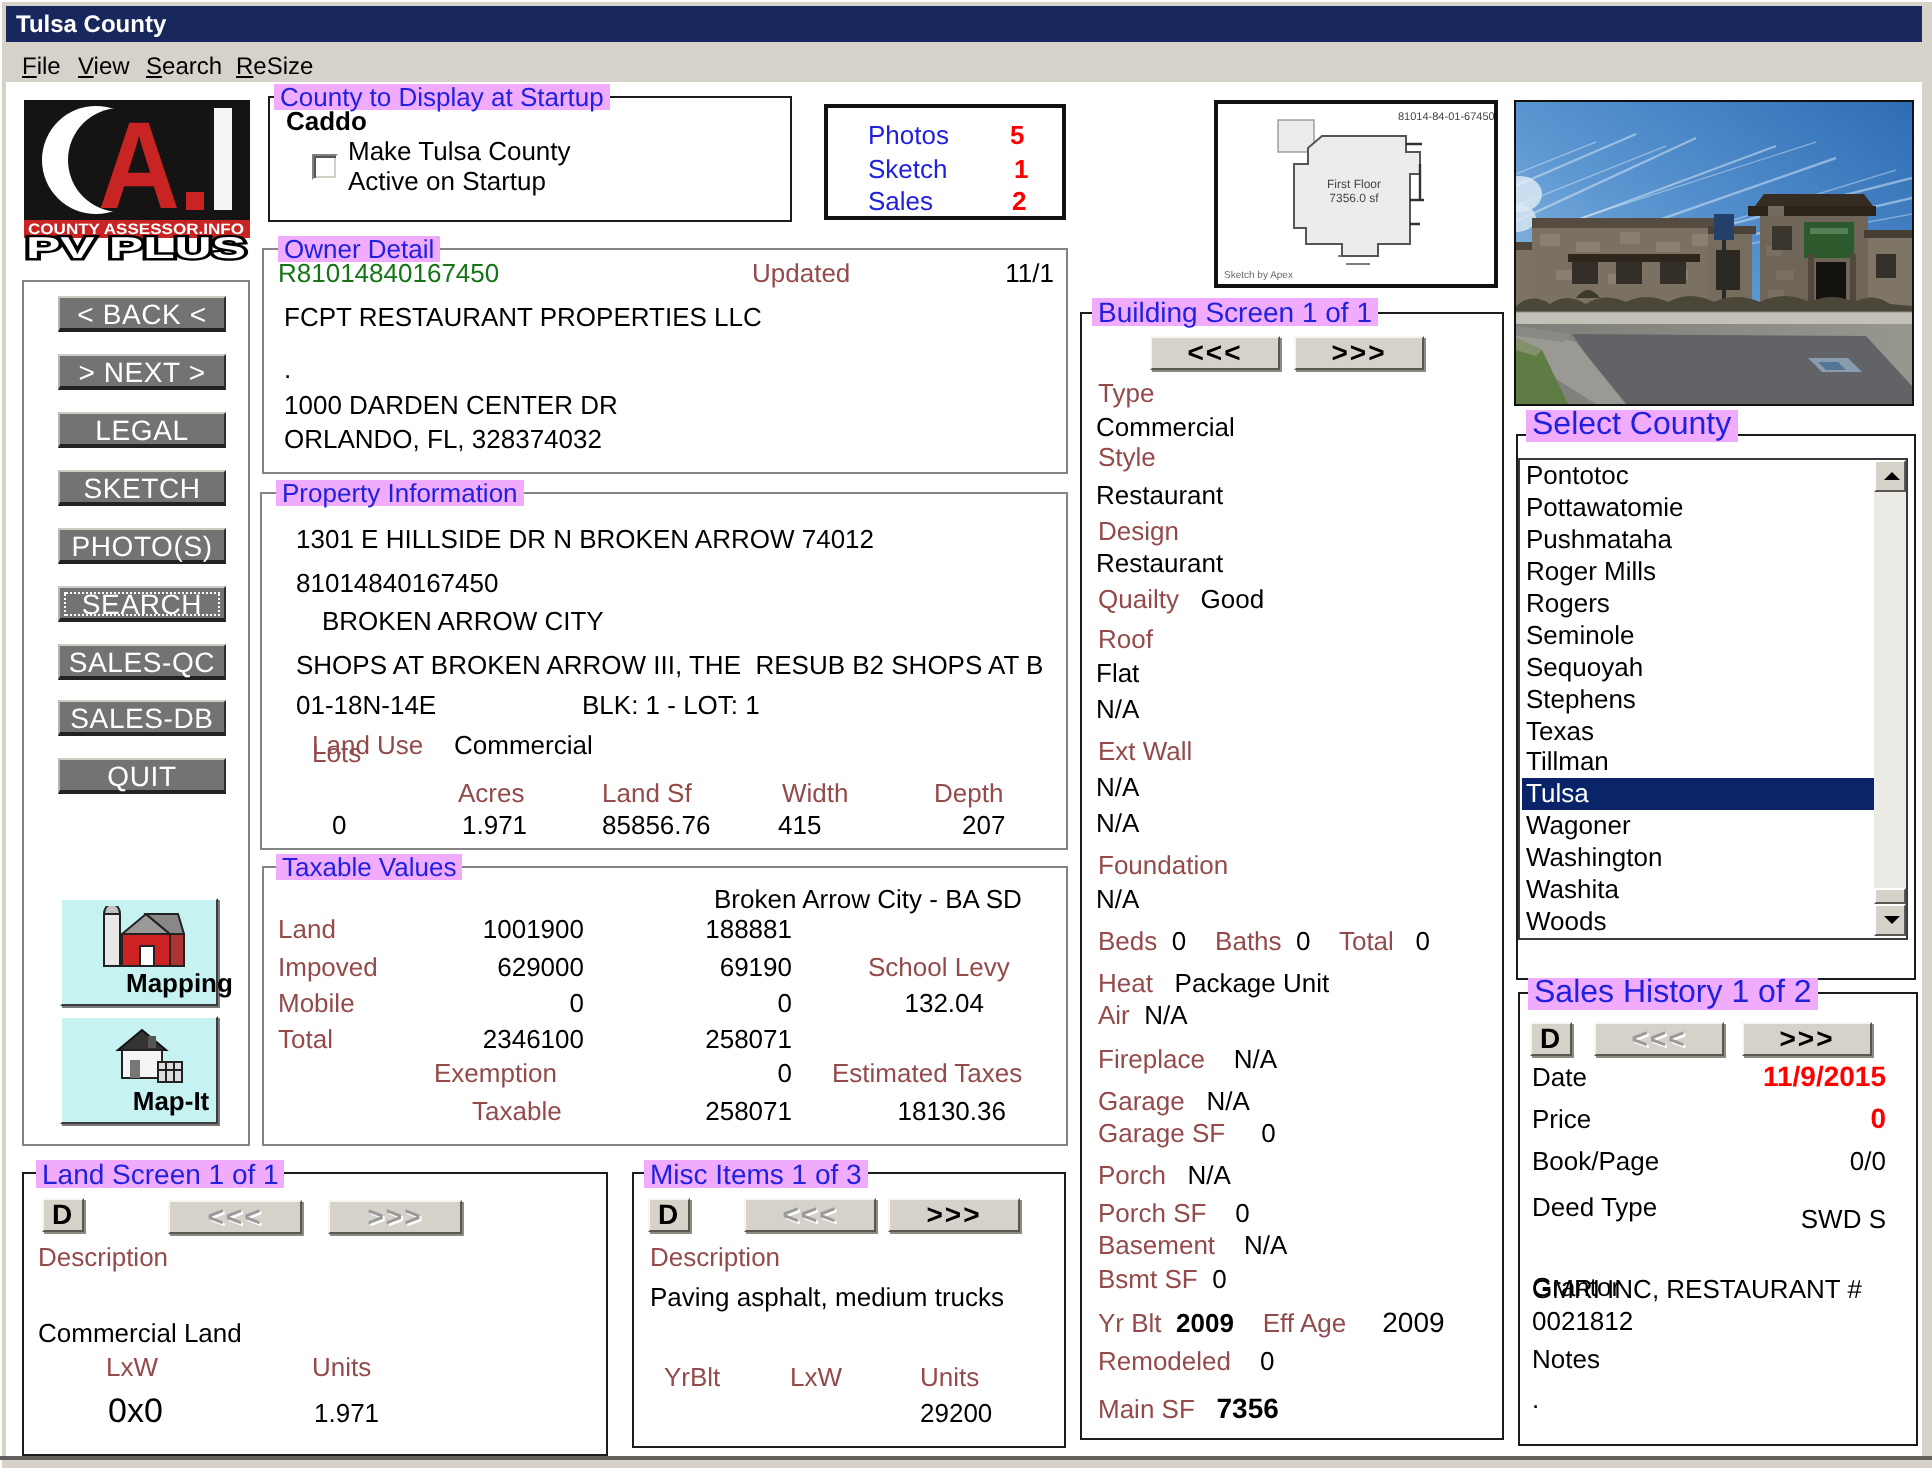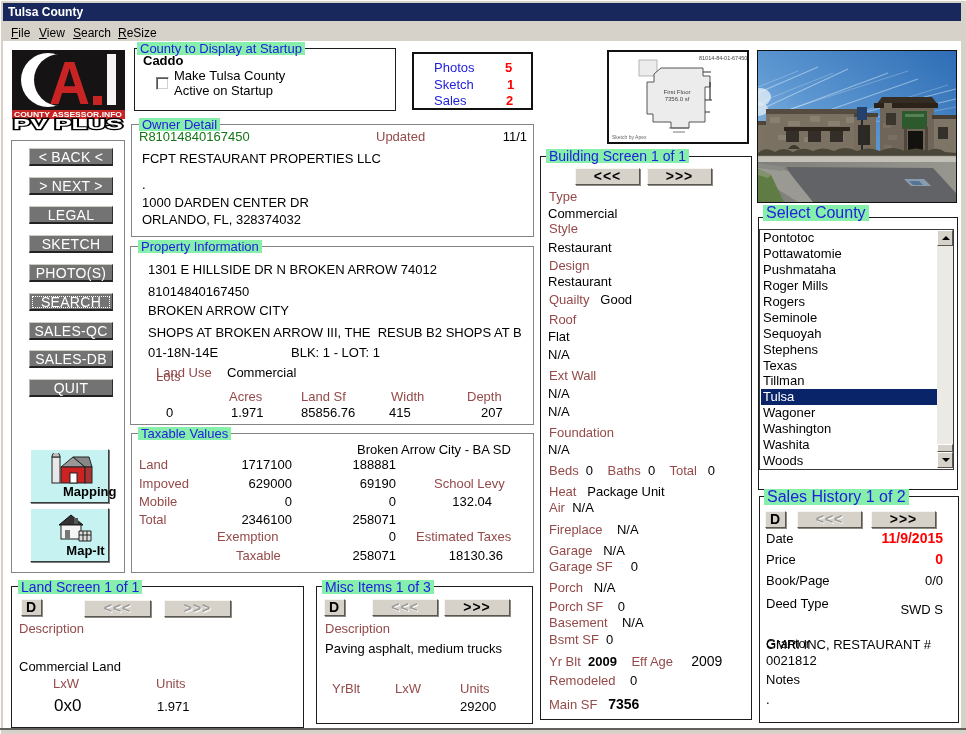--- a/index.html
+++ b/index.html
@@ -4,21 +4,21 @@
 body{width:966px;height:734px;position:relative;background:#d6d2c9;font-family:"Liberation Sans",sans-serif;overflow:hidden;}
 .a{position:absolute;}
 .t{position:absolute;font-size:13px;color:#000;white-space:nowrap;line-height:15px;}
 .t13{font-size:13px;line-height:14px;}
 .m{color:#944a4a;}
 .g{color:#157515;}
 .r{color:#ff0000;font-weight:bold;}
 .b{color:#2020dd;}
 .fs{position:absolute;border:1px solid #848484;background:#fff;}
 .fsb{position:absolute;border:1px solid #1c1c1c;background:#fff;}
-.lbl{position:absolute;color:#2121dd;background:#86efac;font-size:13px;line-height:13px;padding:0 3px;white-space:nowrap;z-index:5;}
+.lbl{position:absolute;color:#2121dd;background:#f0abfc;font-size:13px;line-height:13px;padding:0 3px;white-space:nowrap;z-index:5;}
 .lbl14{font-size:14px;line-height:14px;}
 .lbl16{font-size:16px;line-height:16px;}
 .gbtn{position:absolute;left:29px;width:84px;height:18px;background:#737373;color:#fff;font-size:14px;text-align:center;line-height:16px;border-top:1px solid #cfccc5;border-left:1px solid #b9b6b0;border-right:1px solid #2e2e2e;border-bottom:2px solid #222;box-sizing:border-box;letter-spacing:0.3px;}
 .nav{position:absolute;background:#d6d2c9;border-top:1px solid #f6f5f2;border-left:1px solid #f6f5f2;border-right:1px solid #5a5751;border-bottom:1px solid #5a5751;box-shadow:1px 1px 0 #8e8b84;text-align:center;font-weight:bold;font-size:14px;line-height:15px;color:#000;box-sizing:border-box;letter-spacing:1px;}
 .dis{color:#9a9a9a;text-shadow:1px 1px 0 #fff;}
 .cyb{position:absolute;left:30px;width:79px;height:54px;background:#c7f2f2;border-top:1px solid #fff;border-left:1px solid #fff;border-right:1px solid #3c3c3c;border-bottom:1px solid #3c3c3c;box-shadow:1px 1px 0 #7a7a7a;box-sizing:border-box;text-align:center;}
 .cyb b{position:absolute;left:0;right:0;bottom:3px;font-size:13px;padding-left:32px;}
 </style></head>
 <body>
 
@@ -106,21 +106,21 @@
 <div class="t" style="left:447px;top:129px;width:80px;text-align:right;">11/1</div>
 <div class="t" style="left:142px;top:151px;">FCPT RESTAURANT PROPERTIES LLC</div>
 <div class="t" style="left:142px;top:177px;">.</div>
 <div class="t" style="left:142px;top:195px;">1000 DARDEN CENTER DR</div>
 <div class="t" style="left:142px;top:212px;">ORLANDO, FL, 328374032</div>
 
 <div class="fs" style="left:130px;top:246px;width:402px;height:177px;"></div>
 <div class="lbl" style="left:138px;top:240px;">Property Information</div>
 <div class="t" style="left:148px;top:262px;">1301 E HILLSIDE DR N BROKEN ARROW 74012</div>
 <div class="t" style="left:148px;top:284px;">81014840167450</div>
-<div class="t" style="left:148px;top:303px;text-align:center;">BROKEN ARROW CITY</div>
+<div class="t" style="left:161px;top:303px;text-align:center;">BROKEN ARROW CITY</div>
 <div class="t" style="left:148px;top:325px;">SHOPS AT BROKEN ARROW III, THE&nbsp; RESUB B2 SHOPS AT B</div>
 <div class="t" style="left:148px;top:345px;">01-18N-14E</div>
 <div class="t" style="left:291px;top:345px;">BLK: 1 - LOT: 1</div>
 <div class="t m" style="left:156px;top:365px;">Land Use</div>
 <div class="t" style="left:227px;top:365px;">Commercial</div>
 <div class="t m" style="left:156px;top:369px;">Lots</div>
 <div class="t m" style="left:229px;top:389px;">Acres</div>
 <div class="t m" style="left:301px;top:389px;">Land Sf</div>
 <div class="t m" style="left:391px;top:389px;">Width</div>
 <div class="t m" style="left:467px;top:389px;">Depth</div>
@@ -130,21 +130,21 @@
 <div class="t" style="left:389px;top:405px;">415</div>
 <div class="t" style="left:481px;top:405px;">207</div>
 
 <div class="fs" style="left:131px;top:433px;width:401px;height:138px;"></div>
 <div class="lbl" style="left:138px;top:427px;">Taxable Values</div>
 <div class="t" style="left:357px;top:442px;">Broken Arrow City - BA SD</div>
 <div class="t m" style="left:139px;top:457px;">Land</div>
 <div class="t m" style="left:139px;top:476px;">Impoved</div>
 <div class="t m" style="left:139px;top:494px;">Mobile</div>
 <div class="t m" style="left:139px;top:512px;">Total</div>
-<div class="t" style="left:192px;top:457px;width:100px;text-align:right;">1717100</div>
+<div class="t" style="left:192px;top:457px;width:100px;text-align:right;">1001900</div>
 <div class="t" style="left:192px;top:476px;width:100px;text-align:right;">629000</div>
 <div class="t" style="left:192px;top:494px;width:100px;text-align:right;">0</div>
 <div class="t" style="left:192px;top:512px;width:100px;text-align:right;">2346100</div>
 <div class="t" style="left:316px;top:457px;width:80px;text-align:right;">188881</div>
 <div class="t" style="left:316px;top:476px;width:80px;text-align:right;">69190</div>
 <div class="t" style="left:316px;top:494px;width:80px;text-align:right;">0</div>
 <div class="t" style="left:316px;top:512px;width:80px;text-align:right;">258071</div>
 <div class="t m" style="left:434px;top:476px;">School Levy</div>
 <div class="t" style="left:432px;top:494px;width:60px;text-align:right;">132.04</div>
 <div class="t m" style="left:217px;top:529px;">Exemption</div>

